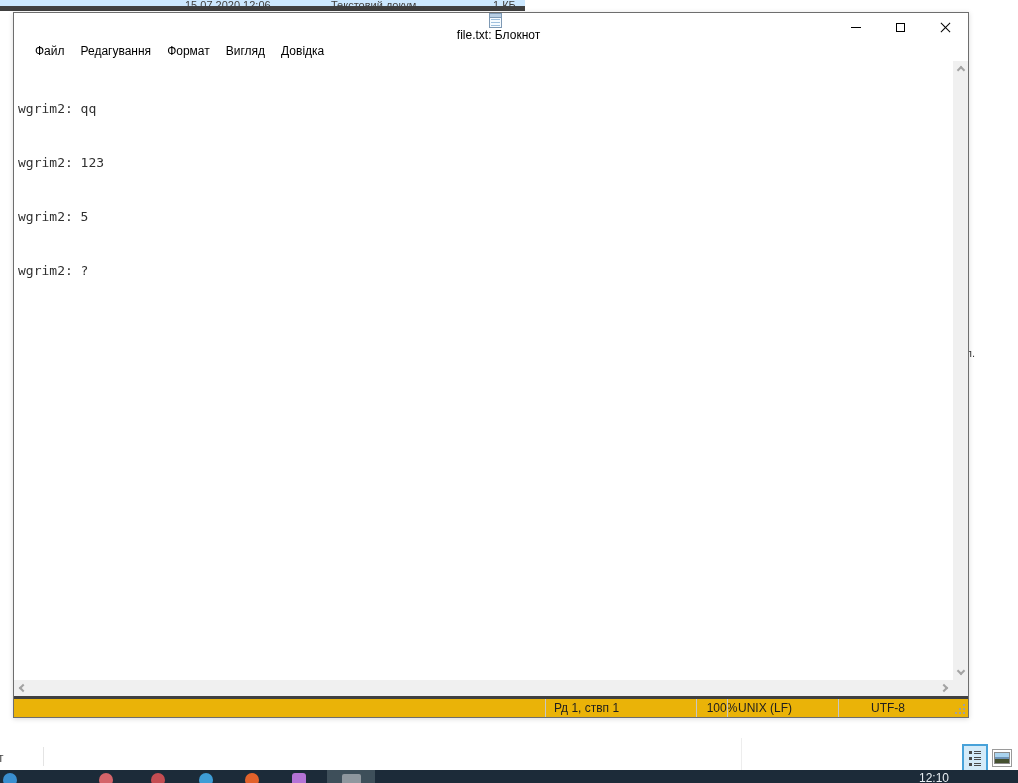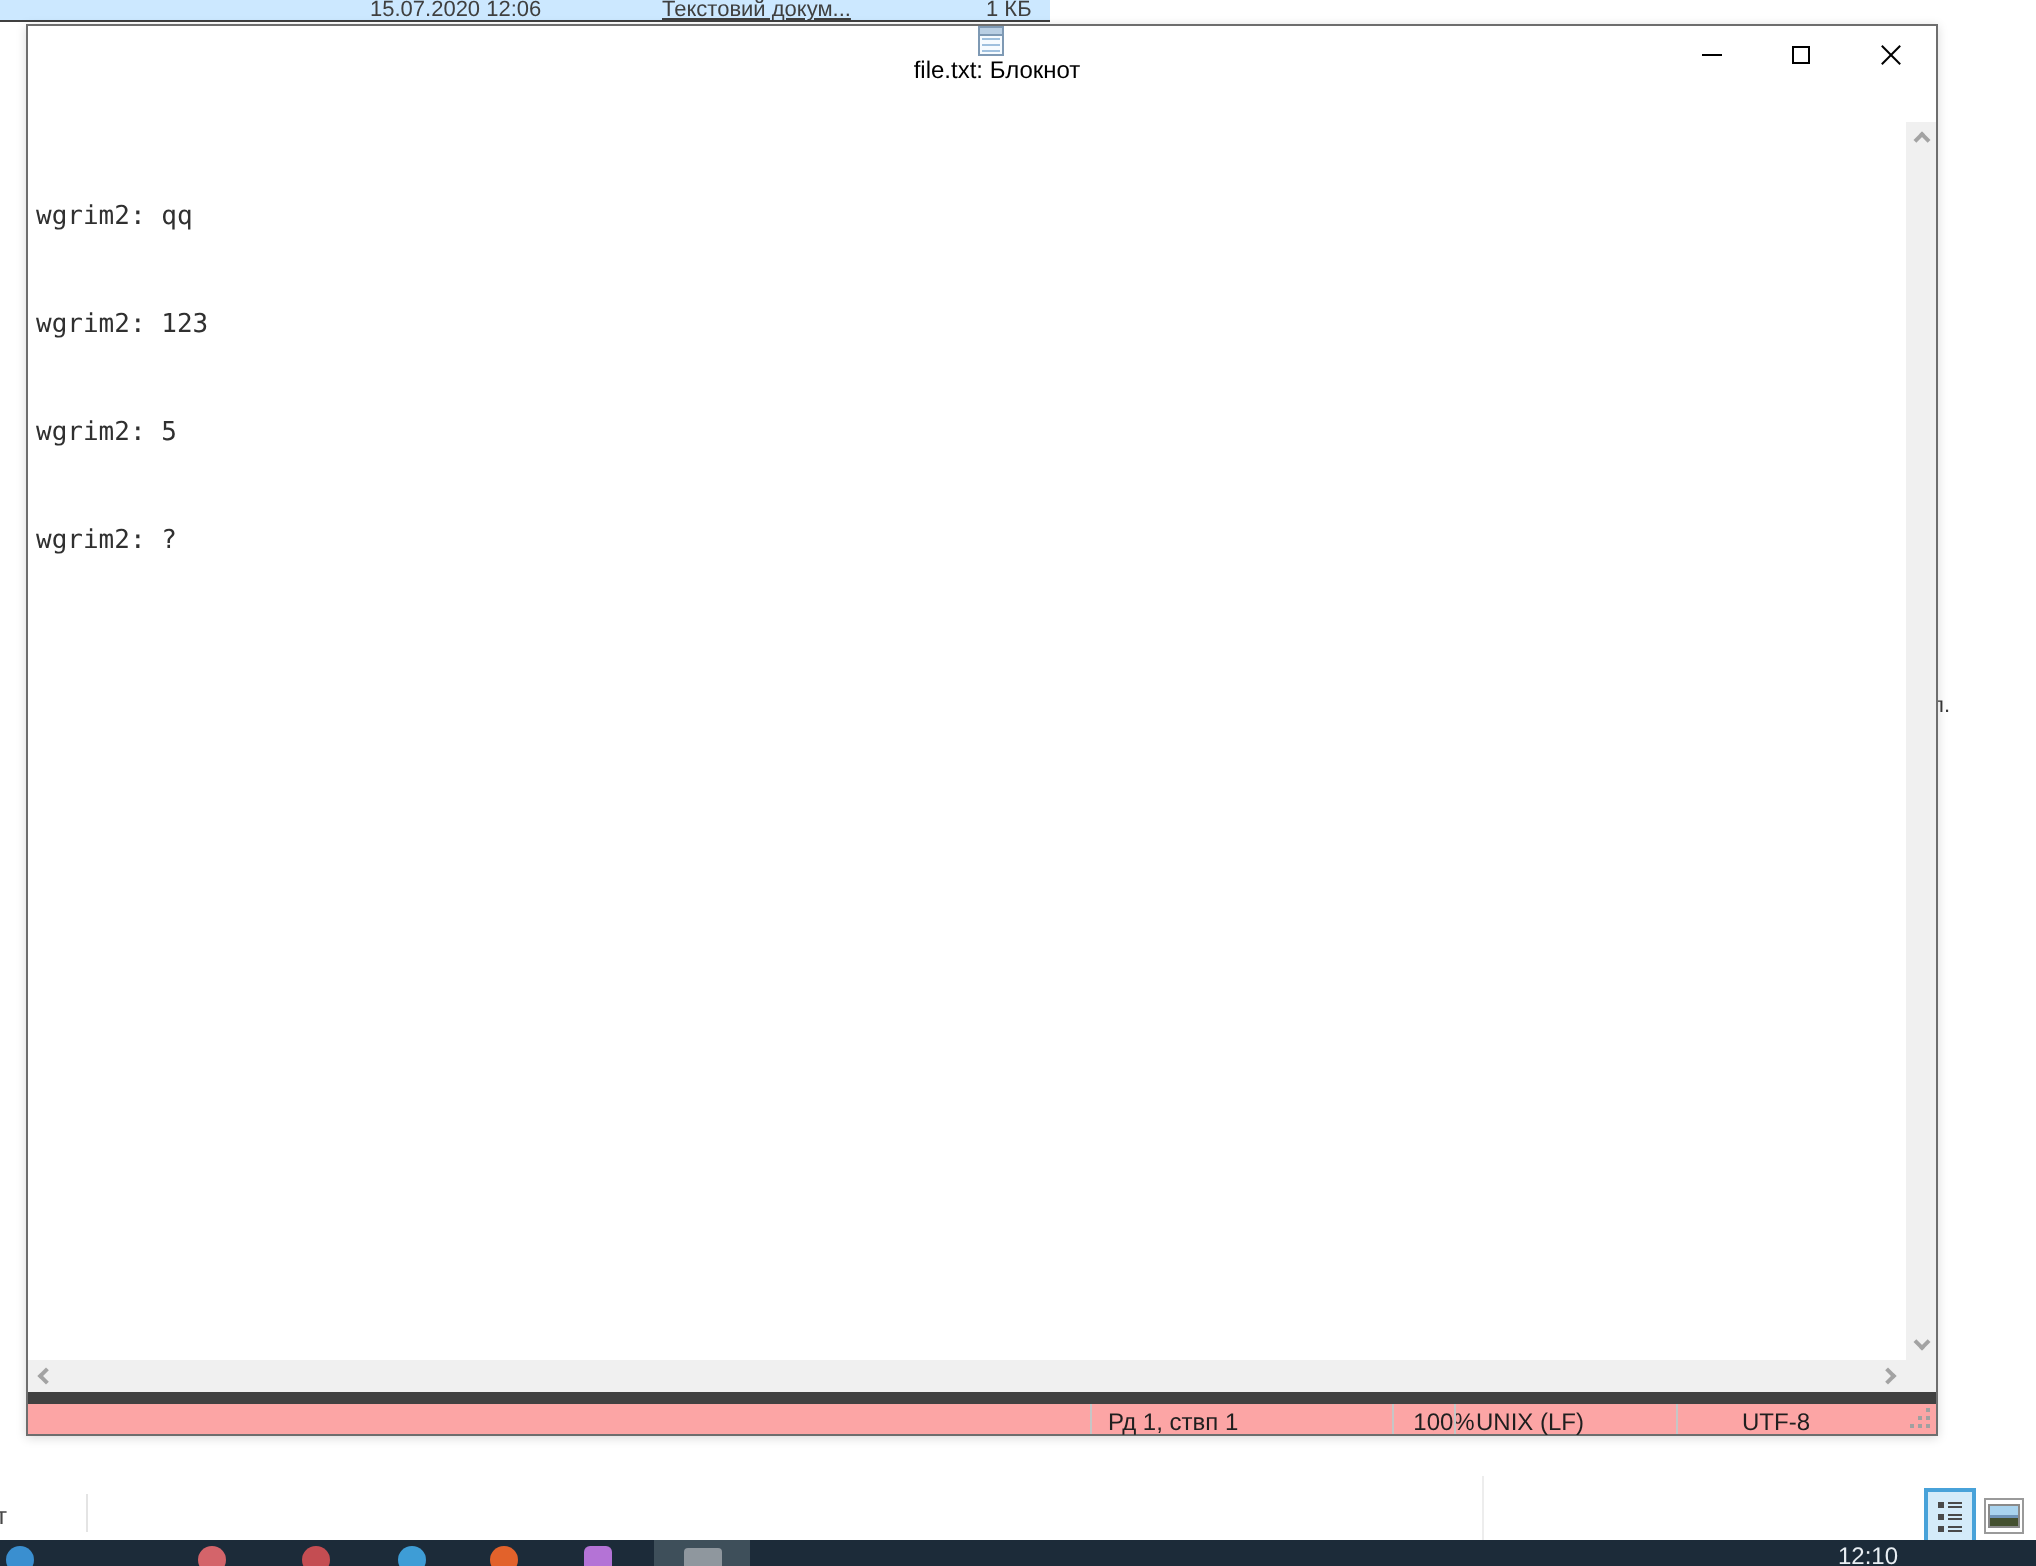--- a/index.html
+++ b/index.html
@@ -5,21 +5,21 @@
   * { box-sizing: border-box; margin: 0; padding: 0; }
   html, body { width: 1018px; height: 783px; }
   body {
     position: relative; overflow: hidden; background: #ffffff;
     font-family: "Liberation Sans", sans-serif; color: #000;
   }
 
   
   .explorer-row {
     position: absolute; left: 0; top: 0; width: 525px; height: 11px;
-    background: #cce8ff; border-bottom: 1px solid #404040; text-align: center;
+    background: #cce8ff; border-bottom: 5px solid #404040; text-align: center;
   }
   .explorer-row span {
     position: absolute; top: -1px; font-size: 11px; color: #3f3f3f; white-space: nowrap;
   }
   .col-date { left: 185px; }
   .col-type { left: 331px; text-decoration: underline; }
   .col-size { left: 493px; }
 
   
   .frag-right { position: absolute; left: 966px; top: 347px; font-size: 11px; color: #3a3a3a; z-index: 1; }
@@ -75,21 +75,21 @@
   .sb-btn.h.left { left: 0; } .sb-btn.h.right { right: 0; }
   .chev { width: 6px; height: 6px; border-left: 2px solid #a3a3a3; border-top: 2px solid #a3a3a3; }
   .chev.up    { transform: translateY(1px) rotate(45deg); }
   .chev.down  { transform: translateY(-1px) rotate(225deg); }
   .chev.left  { transform: translateX(1px) rotate(-45deg); }
   .chev.right { transform: translateX(-1px) rotate(135deg); }
 
   
   .np-statusbar {
     position: absolute; left: 0; right: 0; bottom: 0; height: 21px;
-    background: #fca5a5; border-top: 6px solid #404040; font-size: 12px; color: #1f1f1f;
+    background: #eab308; border-top: 3px solid #404040; font-size: 12px; color: #1f1f1f;
   }
   .sb-cell { position: absolute; top: 0; height: 100%; line-height: 19px; border-left: 1px solid #c6c6c6; white-space: nowrap; }
   .cell-cursor   { left: 531px; width: 131px; padding-left: 8px; }
   .cell-zoom     { left: 662px; width: 51px;  text-align: center; margin-left: 20px; }
   .cell-lineend  { left: 713px; width: 111px; padding-left: 10px; }
   .cell-encoding { left: 824px; right: 0;     padding-left: 32px; }
   .np-grip { position: absolute; right: 3px; bottom: 3px; width: 10px; height: 10px; }
   .np-grip i {
     position: absolute; width: 2px; height: 2px; background: #a0a0a0; right: 0; bottom: 0;
     box-shadow: -8px 0 #a0a0a0 ? ; 
@@ -151,20 +151,27 @@
         </div>
       <div class="np-ctl">
           <span class="glyph-max"></span>
         </div>
       <div class="np-ctl">
           <span class="glyph-close"></span>
         </div>
     </div>
   </div>
 
+  <div class="np-menubar">
+    <span class="np-menu-item">Файл</span>
+    <span class="np-menu-item">Редагування</span>
+    <span class="np-menu-item">Формат</span>
+    <span class="np-menu-item">Вигляд</span>
+    <span class="np-menu-item">Довідка</span>
+  </div>
 
   <div class="np-textarea">
     <div>wgrim2: qq</div>
     <div>wgrim2: 123</div>
     <div>wgrim2: 5</div>
     <div>wgrim2: ?</div>
   </div>
 
   <div class="np-vscroll">
     <div class="sb-btn v up">

